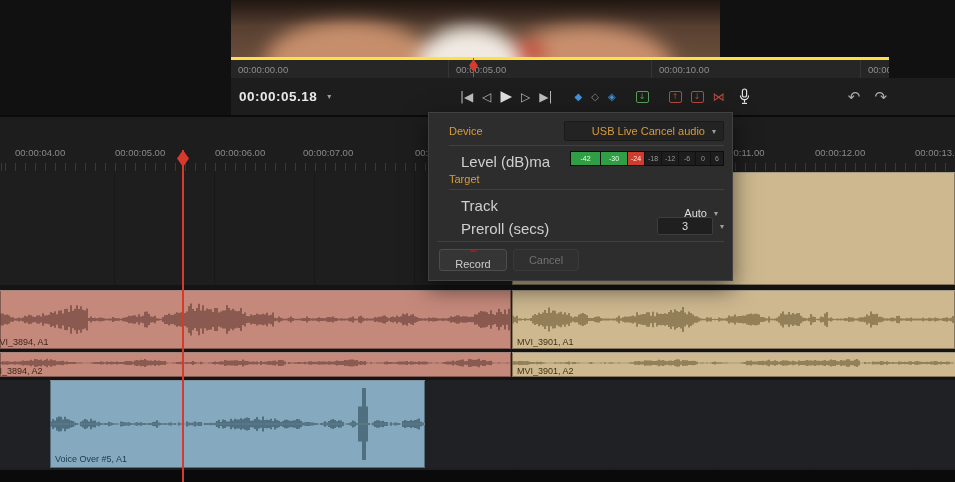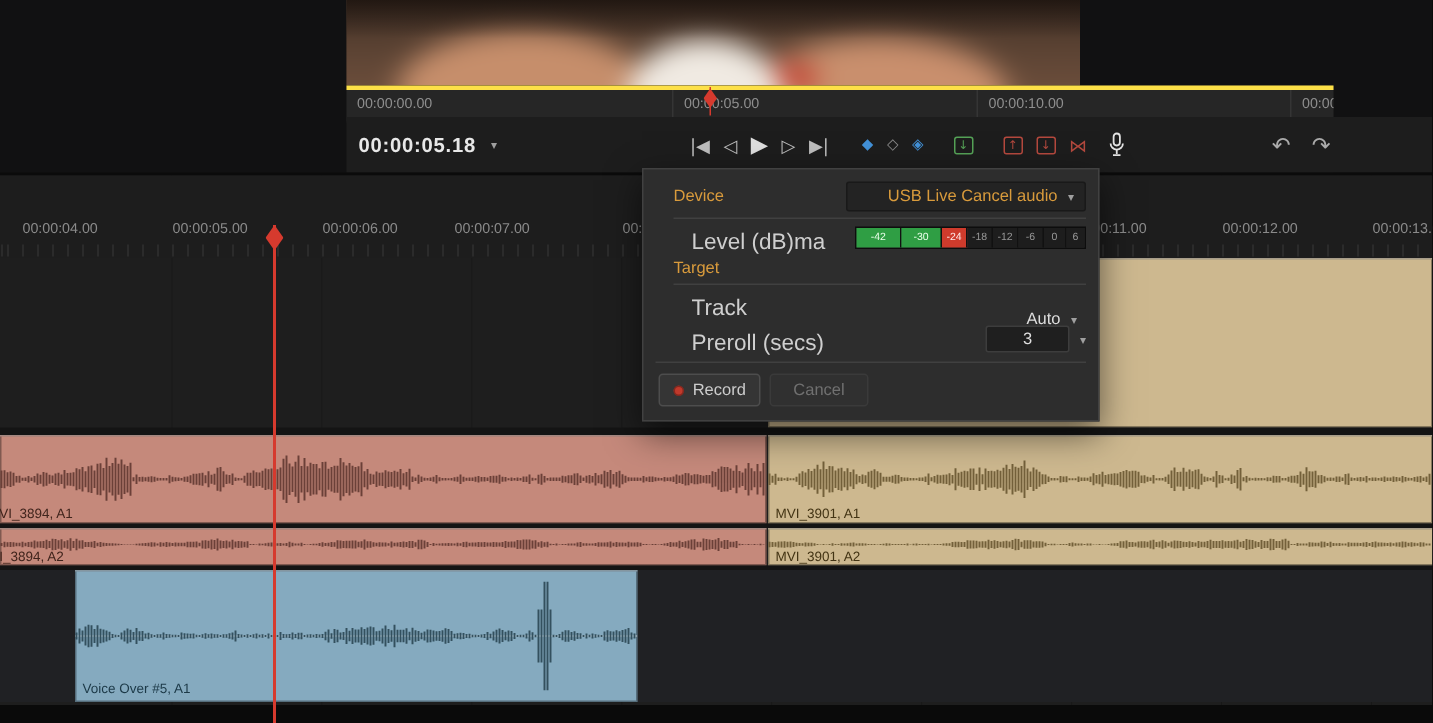--- a/index.html
+++ b/index.html
@@ -92,21 +92,21 @@
   .dropdown .dval{color:#d99b3c;font-size:11px;white-space:nowrap;}
   .meter{position:absolute;right:8px;top:38px;width:152px;height:13px;display:flex;border:1px solid #0d0d0d;box-sizing:content-box;}
   .mcell{display:flex;align-items:center;justify-content:center;font-size:7px;box-sizing:border-box;border-right:1px solid #111;}
   .mcell.g{background:#2f9e44;color:#eaffea;}
   .mcell.r{background:#cf3b2c;color:#ffecec;}
   .mcell.d{background:#1d1d1d;color:#979797;}
   .val-right{position:absolute;display:flex;align-items:center;gap:7px;color:#dedede;font-size:11px;}
   .preroll-box{box-sizing:border-box;width:56px;height:18px;background:#1f1f1f;border:1px solid #3d3d3d;border-radius:2px;
     display:flex;align-items:center;justify-content:center;color:#dedede;}
   .btn{position:absolute;top:136px;height:22px;border-radius:3px;display:flex;align-items:center;justify-content:center;gap:6px;
-    font-size:11px;box-sizing:border-box;}
+    font-size:11px;box-sizing:border-box;flex-direction:column;}
   .btn-record{left:10px;width:68px;background:#353535;border:1px solid #4d4d4d;color:#cccccc;}
   .btn-cancel{left:84px;width:66px;background:#303030;border:1px solid #3a3a3a;color:#707070;}
   .rec-dot{width:7px;height:7px;border-radius:50%;background:#c0392b;box-shadow:inset 0 0 0 1px rgba(0,0,0,.3);}
   
   .bottom-bar{left:0;top:470px;width:955px;height:12px;background:#0a0a0a;}
 </style>
 </head>
 <body>
 
 <div id="app">

